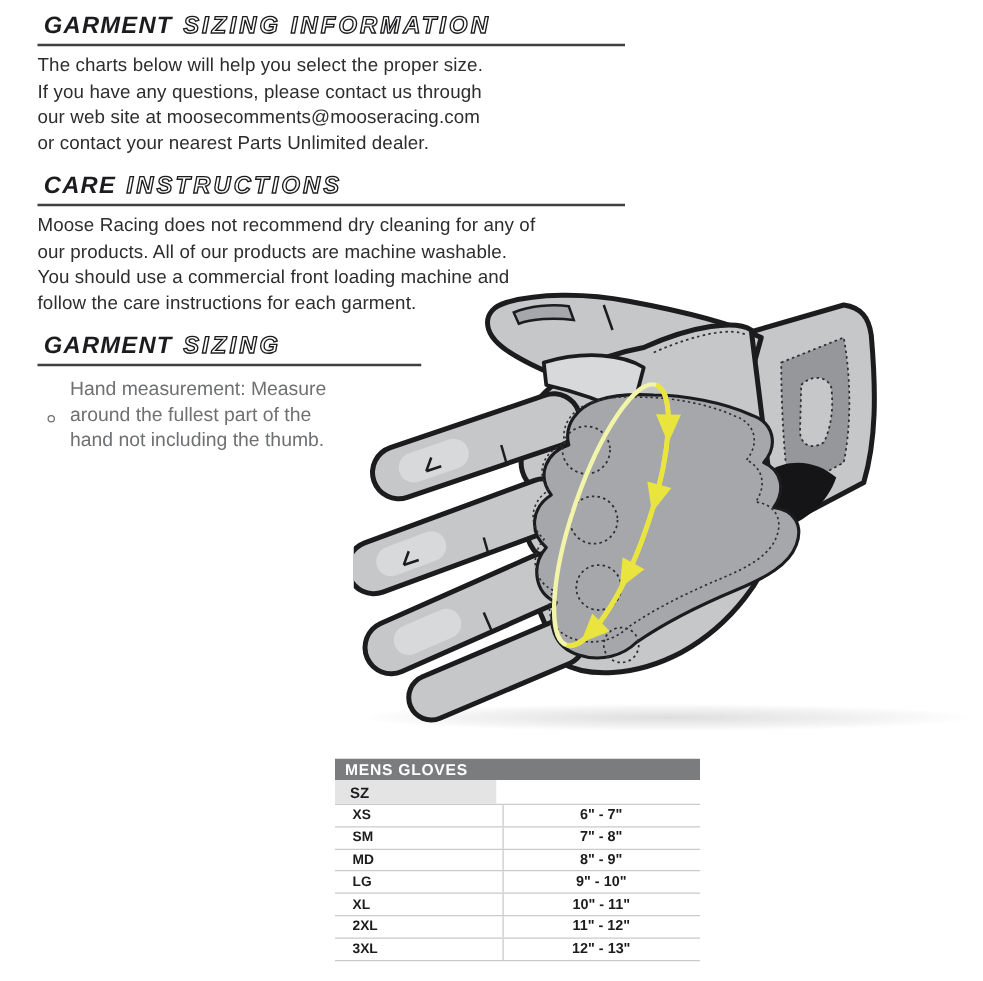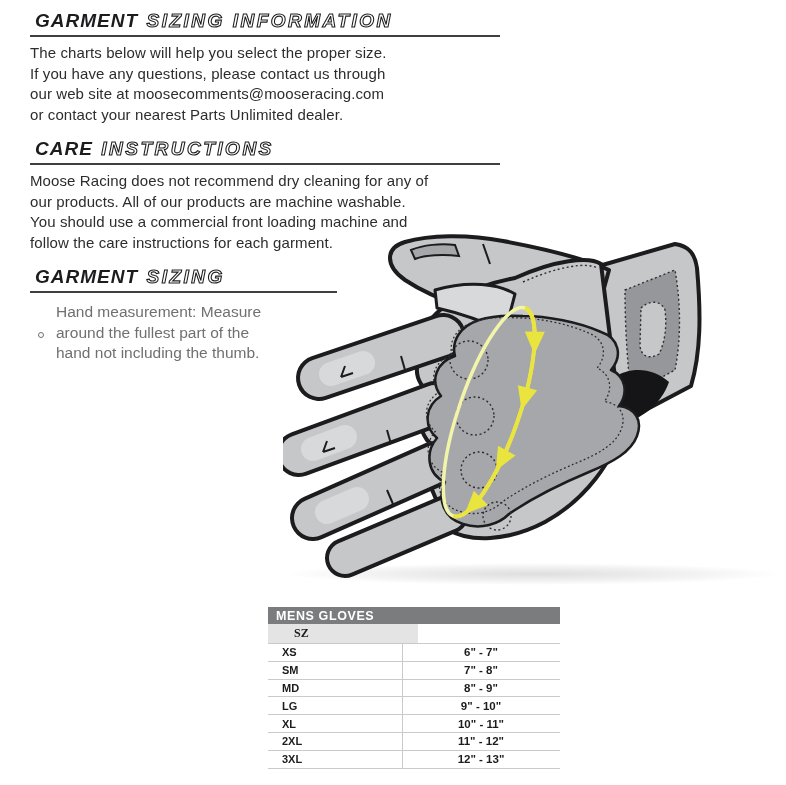--- a/index.html
+++ b/index.html
@@ -63,22 +63,22 @@
   .accent-stroke{stroke:var(--accent);}
   .accent-fill{fill:var(--accent);}
   
   .size-table{position:absolute;left:268px;top:607px;width:292px;font-weight:bold;text-align:right;}
   .tbl-bar{
     height:17px;background:var(--tbl-bar);color:#ffffff;font-size:12.5px;
     letter-spacing:0.6px;display:flex;align-items:center;padding-left:8px;
   }
   .thead{display:flex;height:20px;border-bottom:1px solid var(--tbl-line);}
   .th-size{
-    width:150px;background:var(--tbl-sub);display:flex;align-items:center;
-    padding-left:26px;font-size:12px;color:var(--ink);font-family:Liberation Serif, serif;
+    width:129px;background:var(--tbl-sub);display:flex;align-items:center;
+    padding-left:12px;font-size:12px;color:var(--ink);
   }
   .th-circ{
     width:157px;display:flex;align-items:center;justify-content:center;
     font-size:11px;color:var(--ink);letter-spacing:0.2px;
   }
   .trow{display:flex;height:17.8px;border-bottom:1px solid var(--tbl-line);}
   .td-size{
     width:135px;display:flex;align-items:center;padding-left:14px;
     font-size:11px;color:var(--ink);border-right:1px solid var(--tbl-line);
   }

